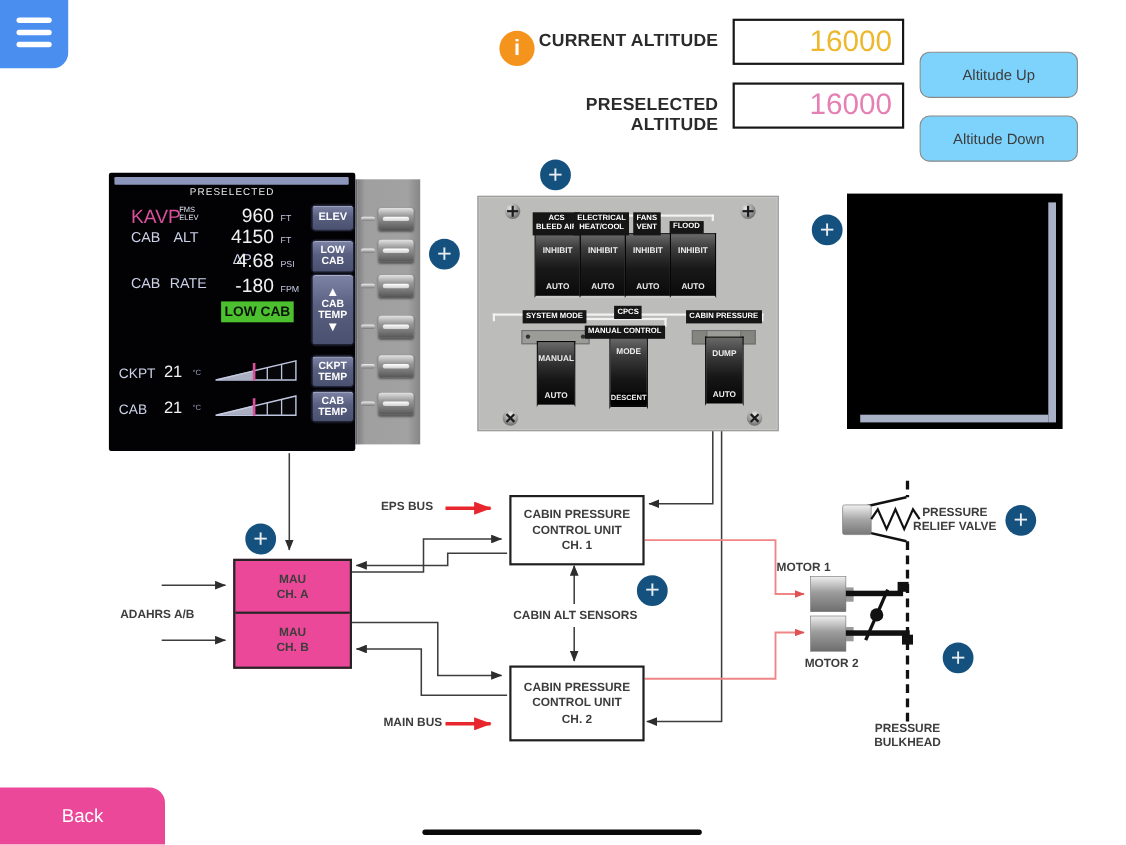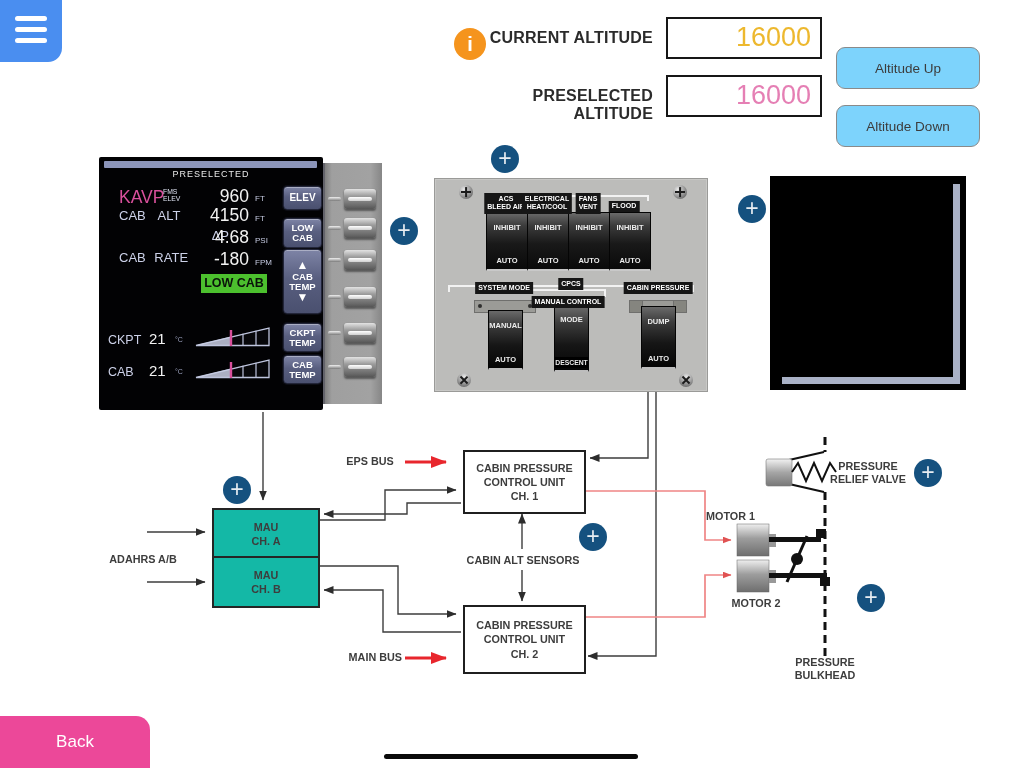--- a/index.html
+++ b/index.html
@@ -360,21 +360,21 @@
   <div class="plus-btn" style="left:579px;top:523px;">
       <span>+</span>
     </div>
   <div class="plus-btn" style="left:914px;top:459px;">
       <span>+</span>
     </div>
   <div class="plus-btn" style="left:857px;top:584px;">
       <span>+</span>
     </div>
 
-  <div class="abs" style="left:212px;top:508px;width:104px;height:96px;background:#14b8a6;border:2px solid #252525;z-index:2;">
+  <div class="abs" style="left:212px;top:508px;width:104px;height:96px;background:#ec4899;border:2px solid #252525;z-index:2;">
     <div class="mau-half" style="top:0;">
       <span>MAU</span>
         <span>CH. A</span>
     </div>
     <div class="mau-half" style="top:46px;border-top:2px solid #252525;">
       <span>MAU</span>
         <span>CH. B</span>
     </div>
   </div>
 

